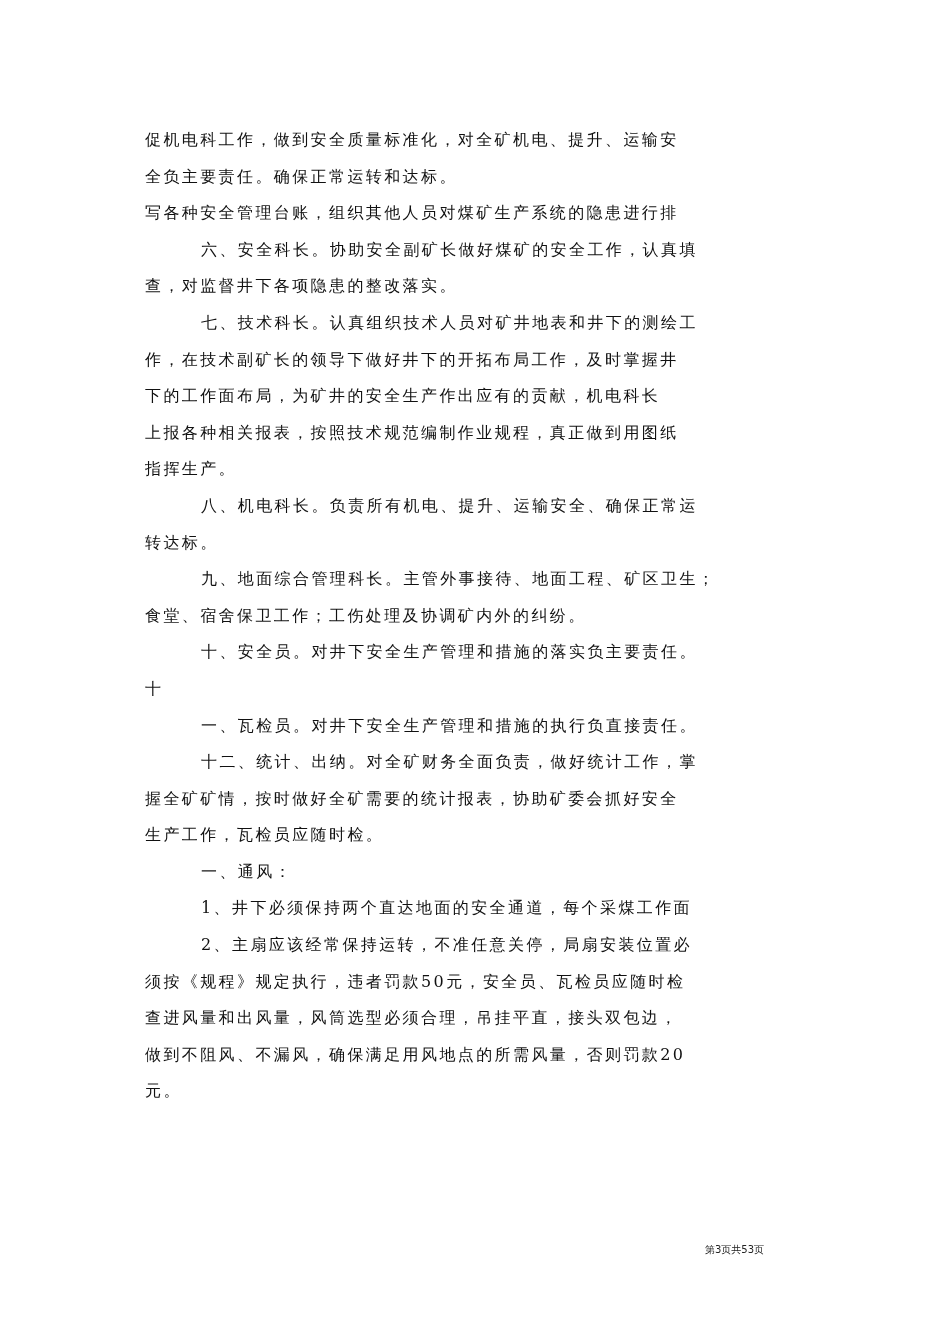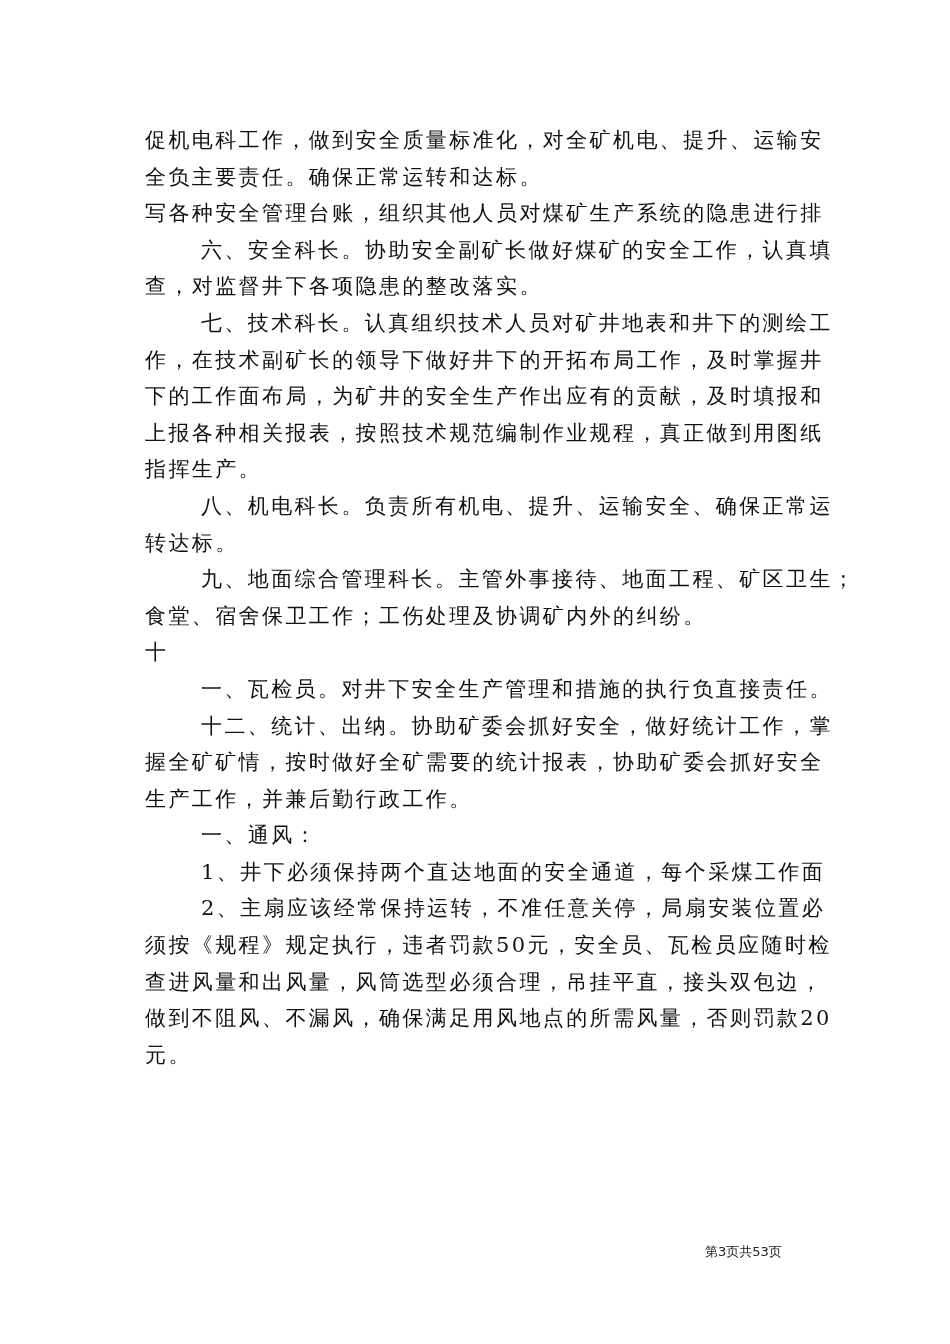--- a/index.html
+++ b/index.html
@@ -24,62 +24,63 @@
     }
     .body-text {
       position: absolute;
       left: 145px;
       top: 122px;
       width: 662px;
     }
     .line {
       height: 36.6px;
       line-height: 36.6px;
-      font-size: 21px;
+      font-size: 16px;
       letter-spacing: 2.4px;
       white-space: nowrap;
       overflow: visible;
     }
     .indent {
       padding-left: 56px;
     }
     .footer {
       position: absolute;
       left: 705px;
       top: 1243px;
-      font-size: 13px;
+      font-size: 10px;
       font-family: "DejaVu Sans", "Liberation Sans", sans-serif;
       color: #222222;
       white-space: nowrap;
     }
   </style>
 </head>
 <body>
 
 <div class="page">
   <div class="body-text">
     <div class="line">促机电科工作，做到安全质量标准化，对全矿机电、提升、运输安</div>
     <div class="line">全负主要责任。确保正常运转和达标。</div>
     <div class="line">写各种安全管理台账，组织其他人员对煤矿生产系统的隐患进行排</div>
     <div class="line indent">六、安全科长。协助安全副矿长做好煤矿的安全工作，认真填</div>
     <div class="line">查，对监督井下各项隐患的整改落实。</div>
     <div class="line indent">七、技术科长。认真组织技术人员对矿井地表和井下的测绘工</div>
     <div class="line">作，在技术副矿长的领导下做好井下的开拓布局工作，及时掌握井</div>
-    <div class="line">下的工作面布局，为矿井的安全生产作出应有的贡献，及时填报和</div>
+    <div class="line">下的工作面布局，为矿井的安全生产作出应有的贡献，机电科长</div>
     <div class="line">上报各种相关报表，按照技术规范编制作业规程，真正做到用图纸</div>
     <div class="line">指挥生产。</div>
     <div class="line indent">八、机电科长。负责所有机电、提升、运输安全、确保正常运</div>
     <div class="line">转达标。</div>
     <div class="line indent">九、地面综合管理科长。主管外事接待、地面工程、矿区卫生；</div>
     <div class="line">食堂、宿舍保卫工作；工伤处理及协调矿内外的纠纷。</div>
+    <div class="line indent">十、安全员。对井下安全生产管理和措施的落实负主要责任。</div>
     <div class="line">十</div>
     <div class="line indent">一、瓦检员。对井下安全生产管理和措施的执行负直接责任。</div>
-    <div class="line indent">十二、统计、出纳。协助矿委会抓好安全，做好统计工作，掌</div>
+    <div class="line indent">十二、统计、出纳。对全矿财务全面负责，做好统计工作，掌</div>
     <div class="line">握全矿矿情，按时做好全矿需要的统计报表，协助矿委会抓好安全</div>
-    <div class="line">生产工作，并兼后勤行政工作。</div>
+    <div class="line">生产工作，瓦检员应随时检。</div>
     <div class="line indent">一、通风：</div>
     <div class="line indent">1、井下必须保持两个直达地面的安全通道，每个采煤工作面</div>
     <div class="line indent">2、主扇应该经常保持运转，不准任意关停，局扇安装位置必</div>
     <div class="line">须按《规程》规定执行，违者罚款50元，安全员、瓦检员应随时检</div>
     <div class="line">查进风量和出风量，风筒选型必须合理，吊挂平直，接头双包边，</div>
     <div class="line">做到不阻风、不漏风，确保满足用风地点的所需风量，否则罚款20</div>
     <div class="line">元。</div>
   </div>
 
   <div class="footer">第3页共53页</div>

